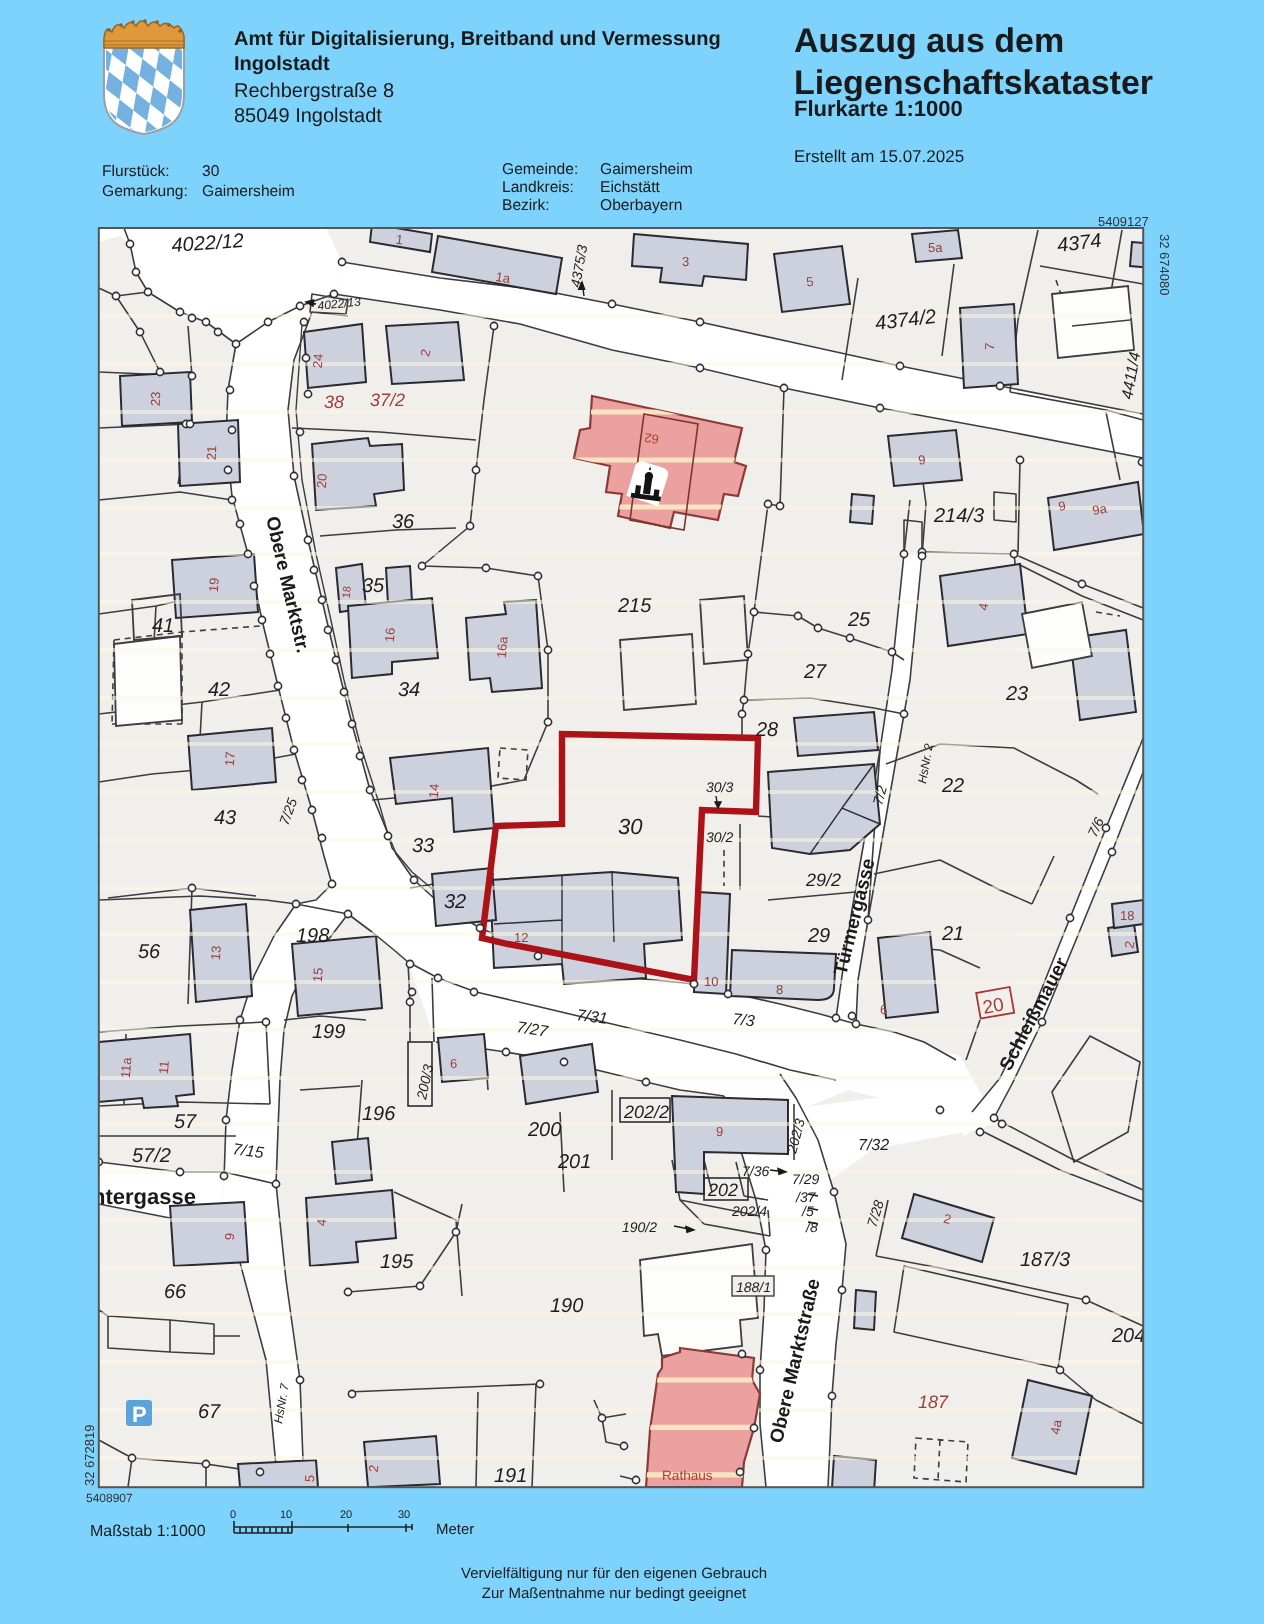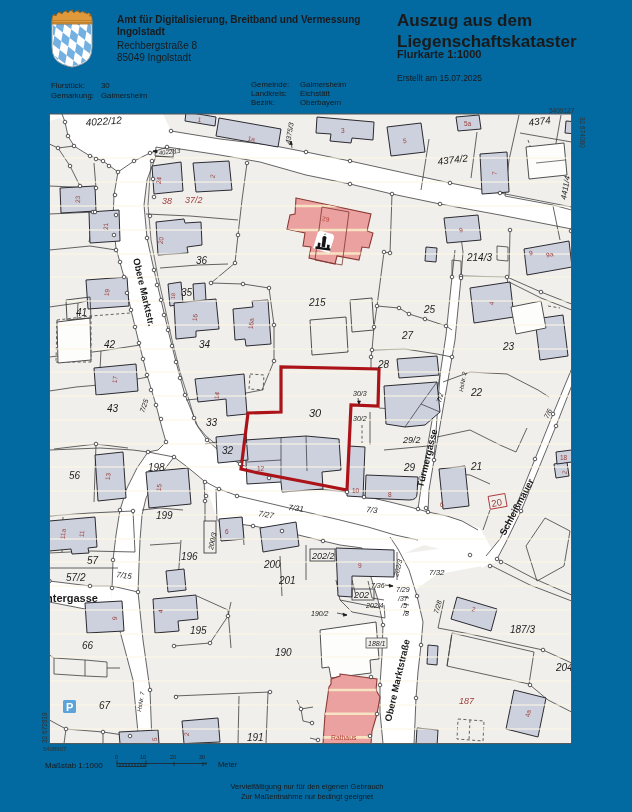--- a/index.html
+++ b/index.html
@@ -1,16 +1,16 @@
 <!DOCTYPE html>
 <html><head>
 <meta charset="utf-8">
 <style>
 html,body{margin:0;padding:0;background:#fff;}
-#page{position:relative;width:632px;height:812px;background:#0369a1;font-family:"Liberation Sans",sans-serif;overflow:hidden;}
+#page{position:relative;width:632px;height:812px;background:#7dd3fc;font-family:"Liberation Sans",sans-serif;overflow:hidden;}
 svg{position:absolute;top:0;left:0;}
 text{font-family:"Liberation Sans",sans-serif;}
 .pl{font-style:italic;fill:#1e1e1e;}
 .hn{fill:#9c403a;}
 .sn{font-weight:bold;fill:#1a1a1a;}
 </style>
 </head>
 <body>
 <div id="page">
 <svg width="632" height="812" viewBox="0 0 632 812">

